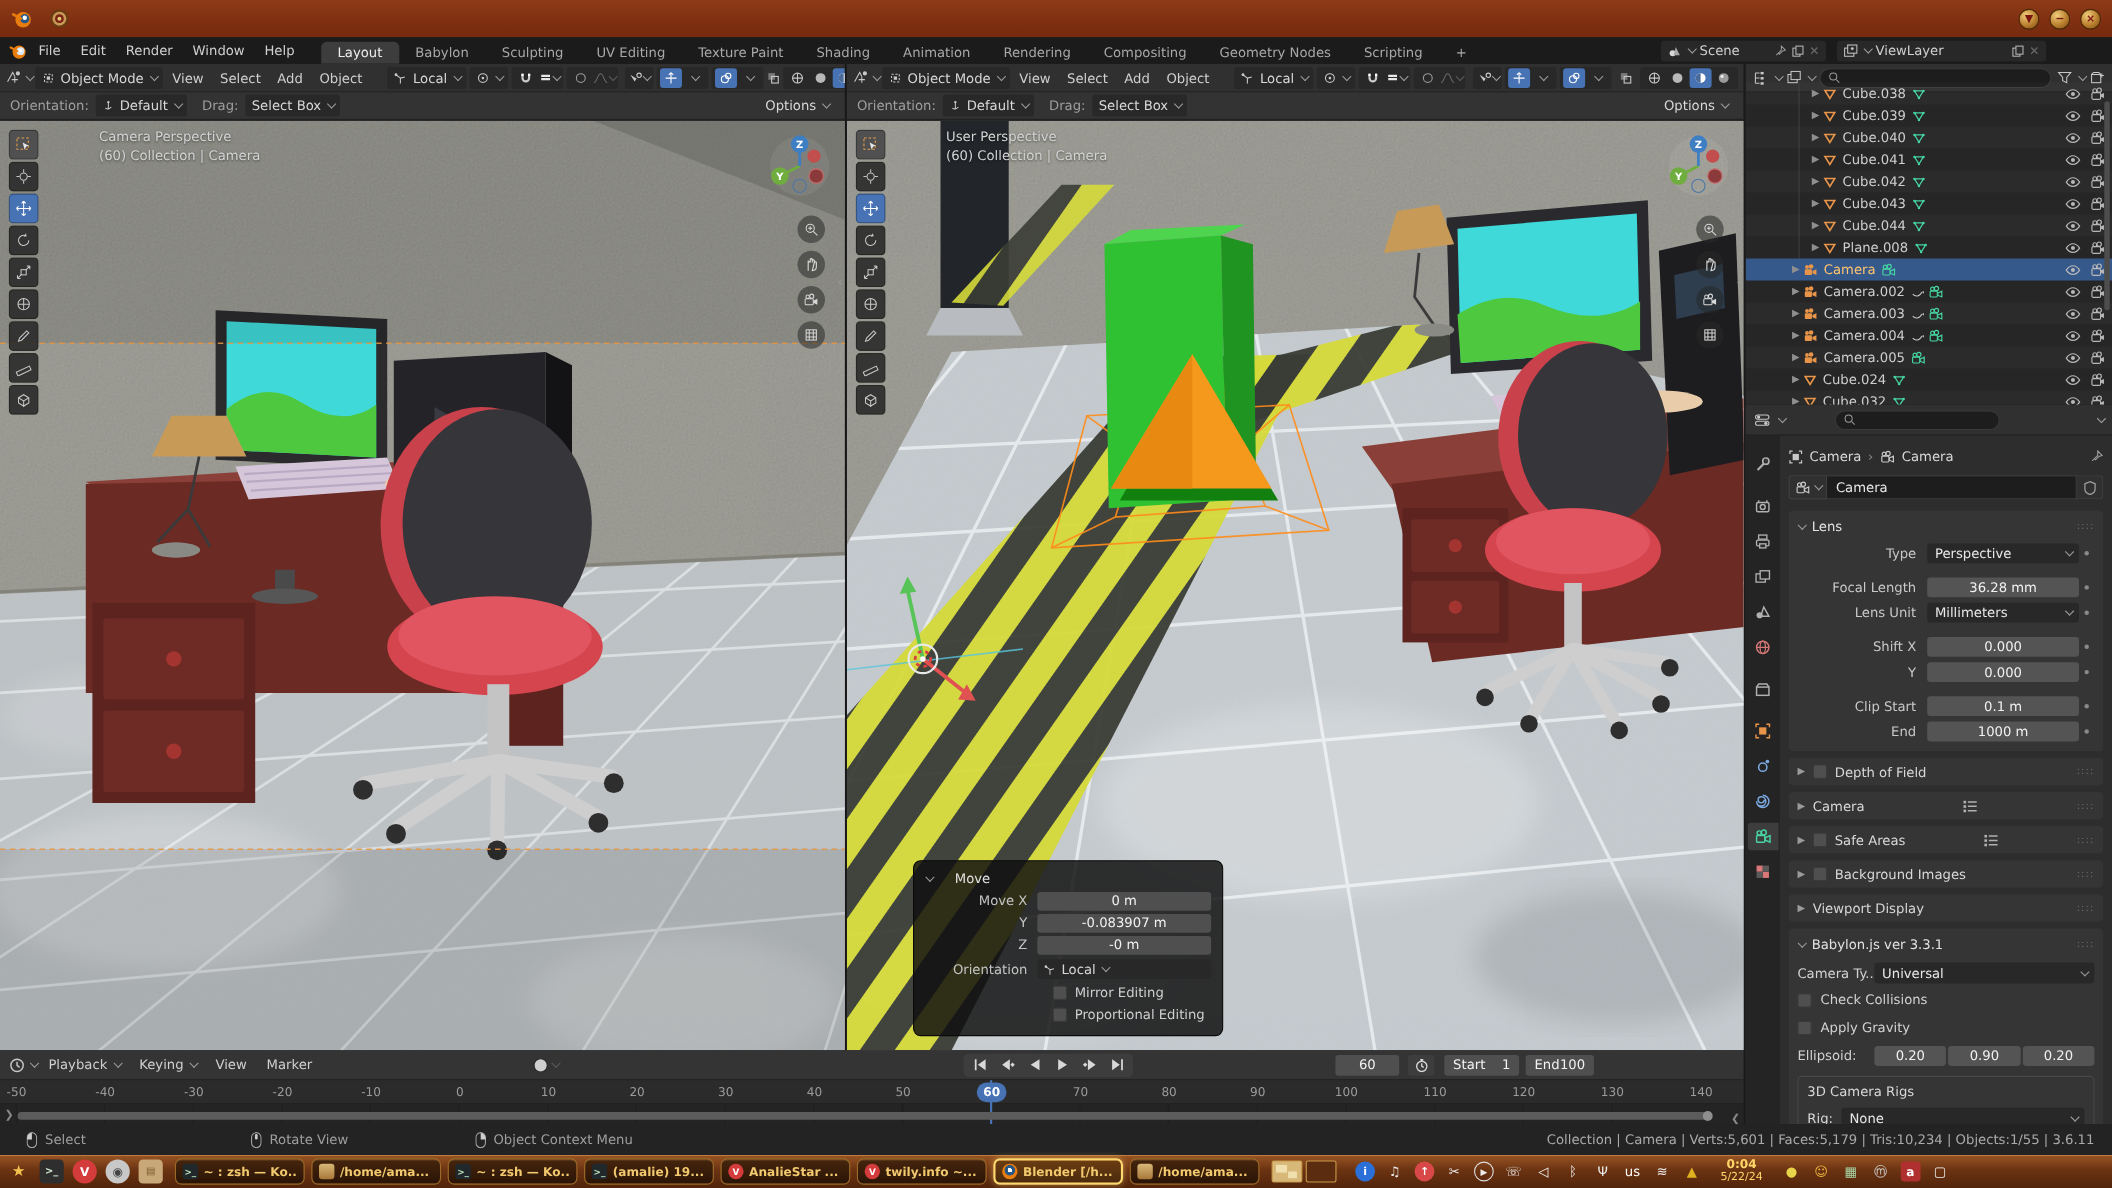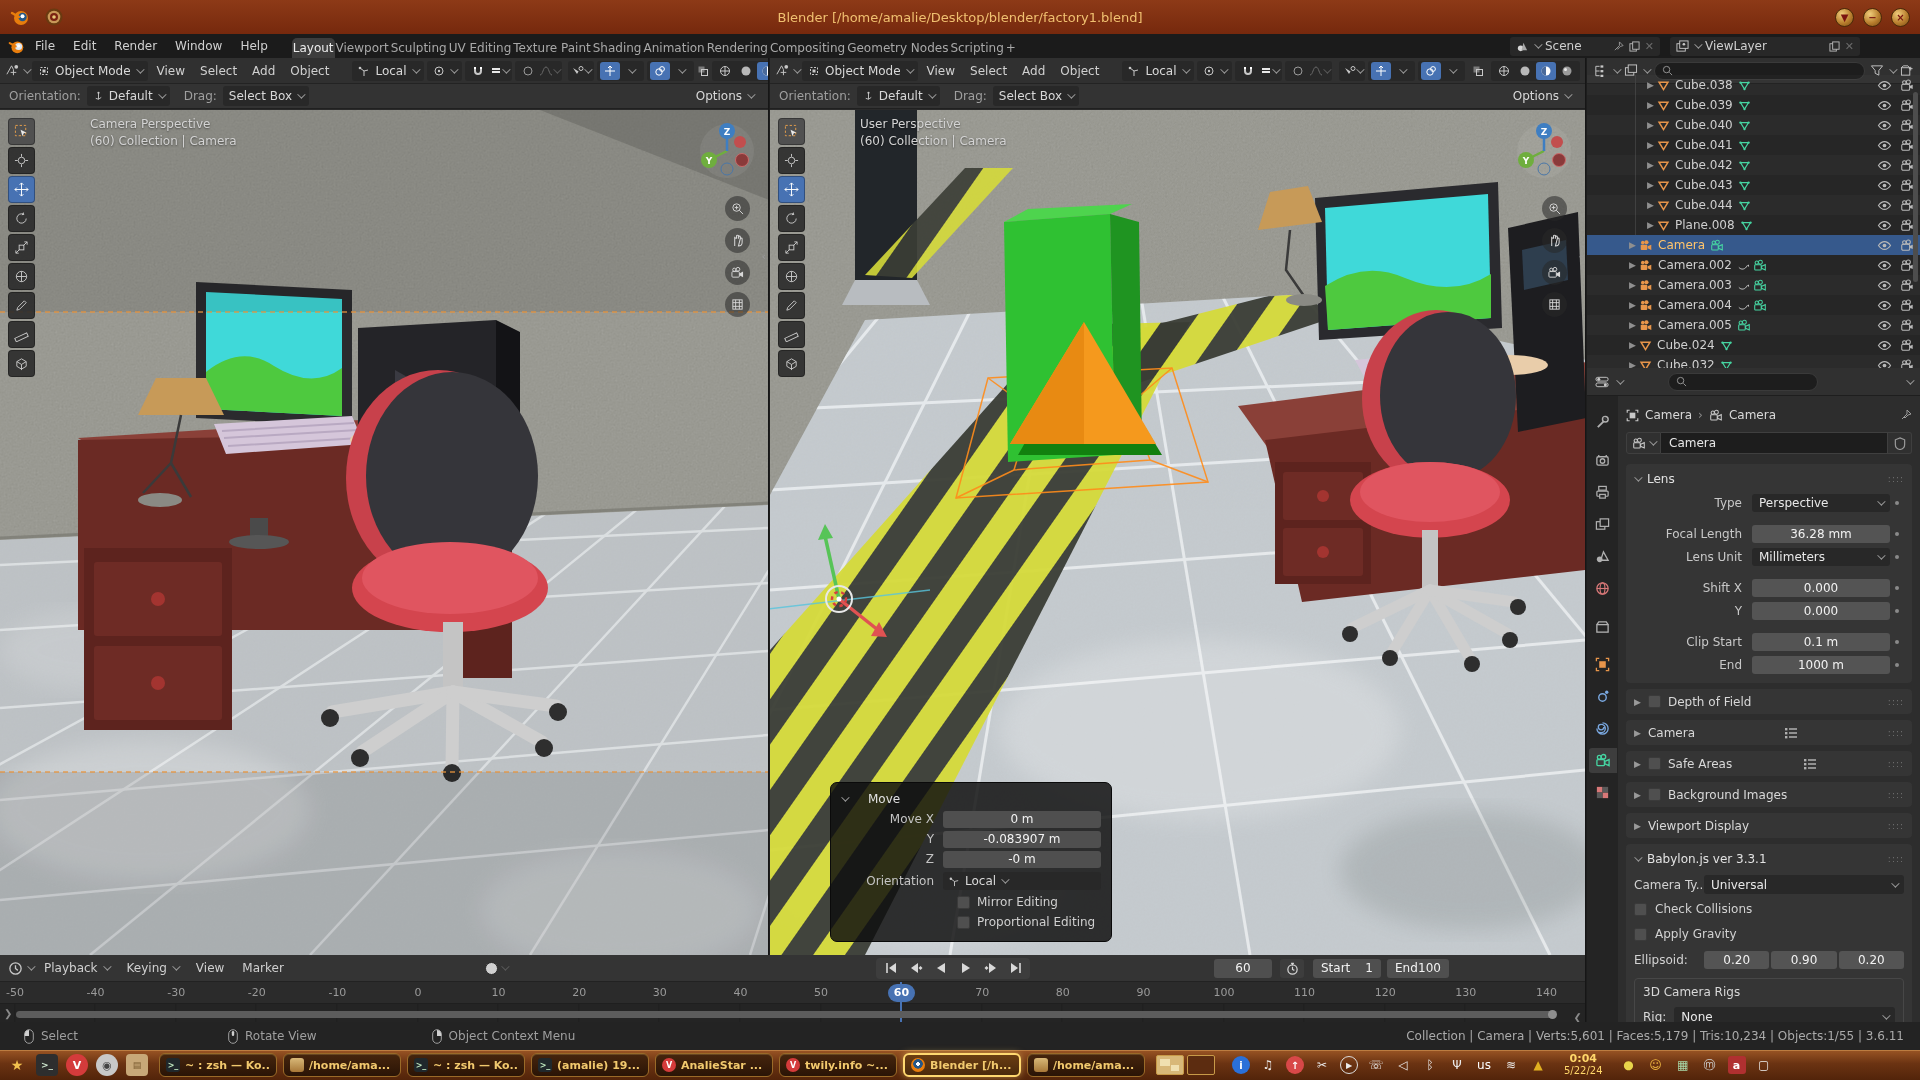--- a/index.html
+++ b/index.html
@@ -11,21 +11,21 @@
 
 #titlebar{position:absolute;left:0;top:0;width:1920px;height:34px;background:linear-gradient(#8d3a17,#76290d);display:flex;align-items:center;padding:0 10px}
 #titlebar .ticons{display:flex;gap:14px;align-items:center}
 #titlebar .title{position:absolute;left:0;right:0;text-align:center;color:#f0c070;font-size:13px;pointer-events:none}
 #winbtns{margin-left:auto;display:flex;gap:9px;z-index:2}
 .winbtn{width:19px;height:19px;border-radius:50%;background:radial-gradient(circle at 35% 30%,#f0cd7c,#b97f2e 55%,#7a4a14);border:1px solid #4a2a08;color:#7a1410;font-size:10px;line-height:17px;text-align:center;font-weight:bold}
 
 #menubar{position:absolute;left:0;top:34px;width:1920px;height:24px;background:#1b1b1b;display:flex;align-items:center;padding:0 8px;gap:2px}
 #menubar .m{padding:2px 8px;color:#d0d0d0}
 #menubar .tabs{display:flex;margin-left:14px;align-items:flex-end;height:24px}
-#menubar .tab{padding:3px 1px;color:#a8a8a8;border-radius:5px 5px 0 0;white-space:nowrap}
+#menubar .tab{padding:3px 15px;color:#a8a8a8;border-radius:5px 5px 0 0;white-space:nowrap}
 #menubar .tab.active{background:#3d3d3d;color:#ececec}
 .chip{display:flex;align-items:center;gap:5px;background:#282828;border-radius:3px;height:19px;padding:0 6px;color:#cfcfcf}
 .chip .lbl{flex:1;white-space:nowrap}
 #scenechip{margin-left:auto;width:150px}
 #layerchip{width:190px;margin-left:8px;margin-right:52px}
 .chip .x{color:#6a6a6a;font-size:11px}
 
 .viewport{position:absolute;top:58px;height:897px;overflow:hidden;background:#2a2a2a}
 #vpL{left:0;width:769px;border-right:1px solid #161616}
 #vpR{left:770px;width:816px;border-right:1px solid #161616}
@@ -180,21 +180,20 @@
           <circle cx="12.5" cy="9.2" r="2" fill="#fff"></circle>
           <path d="M2 6l7 4" stroke="#e87d0d" stroke-width="2.4" stroke-linecap="round"></path>
         </svg>
       <svg class="ic" width="20" height="20" viewBox="0 0 20 20">
           <circle cx="10" cy="10" r="8.5" fill="#6a3a10"></circle>
           <circle cx="10" cy="10" r="6.3" fill="#c89858"></circle>
           <circle cx="10" cy="10" r="4" fill="#7a2212"></circle>
           <circle cx="10" cy="10" r="1.8" fill="#e8c878"></circle>
         </svg>
     </div>
-    <div class="title">Blender [/home/amalie/Desktop/blender/factory1.blend]</div>
     <div id="winbtns">
       <div class="winbtn">▼</div>
       <div class="winbtn">−</div>
       <div class="winbtn">×</div>
     </div>
   </div>
 
   <div id="menubar">
     <svg class="ic" width="17" height="17" viewBox="0 0 20 20">
         <circle cx="11" cy="11" r="7" fill="#e87d0d"></circle>
@@ -203,21 +202,21 @@
         <path d="M2 6l7 4" stroke="#e87d0d" stroke-width="2.4" stroke-linecap="round"></path>
       </svg>
     <span class="m">File</span>
     <span class="m">Edit</span>
     <span class="m">Render</span>
     <span class="m">Window</span>
     <span class="m">Help</span>
     <div class="tabs">
 
     <span class="tab active" style="--i: 0;">Layout</span>
-        <span class="tab" style="--i: 1;">Viewport</span>
+        <span class="tab" style="--i: 1;">Babylon</span>
         <span class="tab" style="--i: 2;">Sculpting</span>
         <span class="tab" style="--i: 3;">UV Editing</span>
         <span class="tab" style="--i: 4;">Texture Paint</span>
         <span class="tab" style="--i: 5;">Shading</span>
         <span class="tab" style="--i: 6;">Animation</span>
         <span class="tab" style="--i: 7;">Rendering</span>
         <span class="tab" style="--i: 8;">Compositing</span>
         <span class="tab" style="--i: 9;">Geometry Nodes</span>
         <span class="tab" style="--i: 10;">Scripting</span>
         <span class="tab" style="--i: 11;">+</span>

